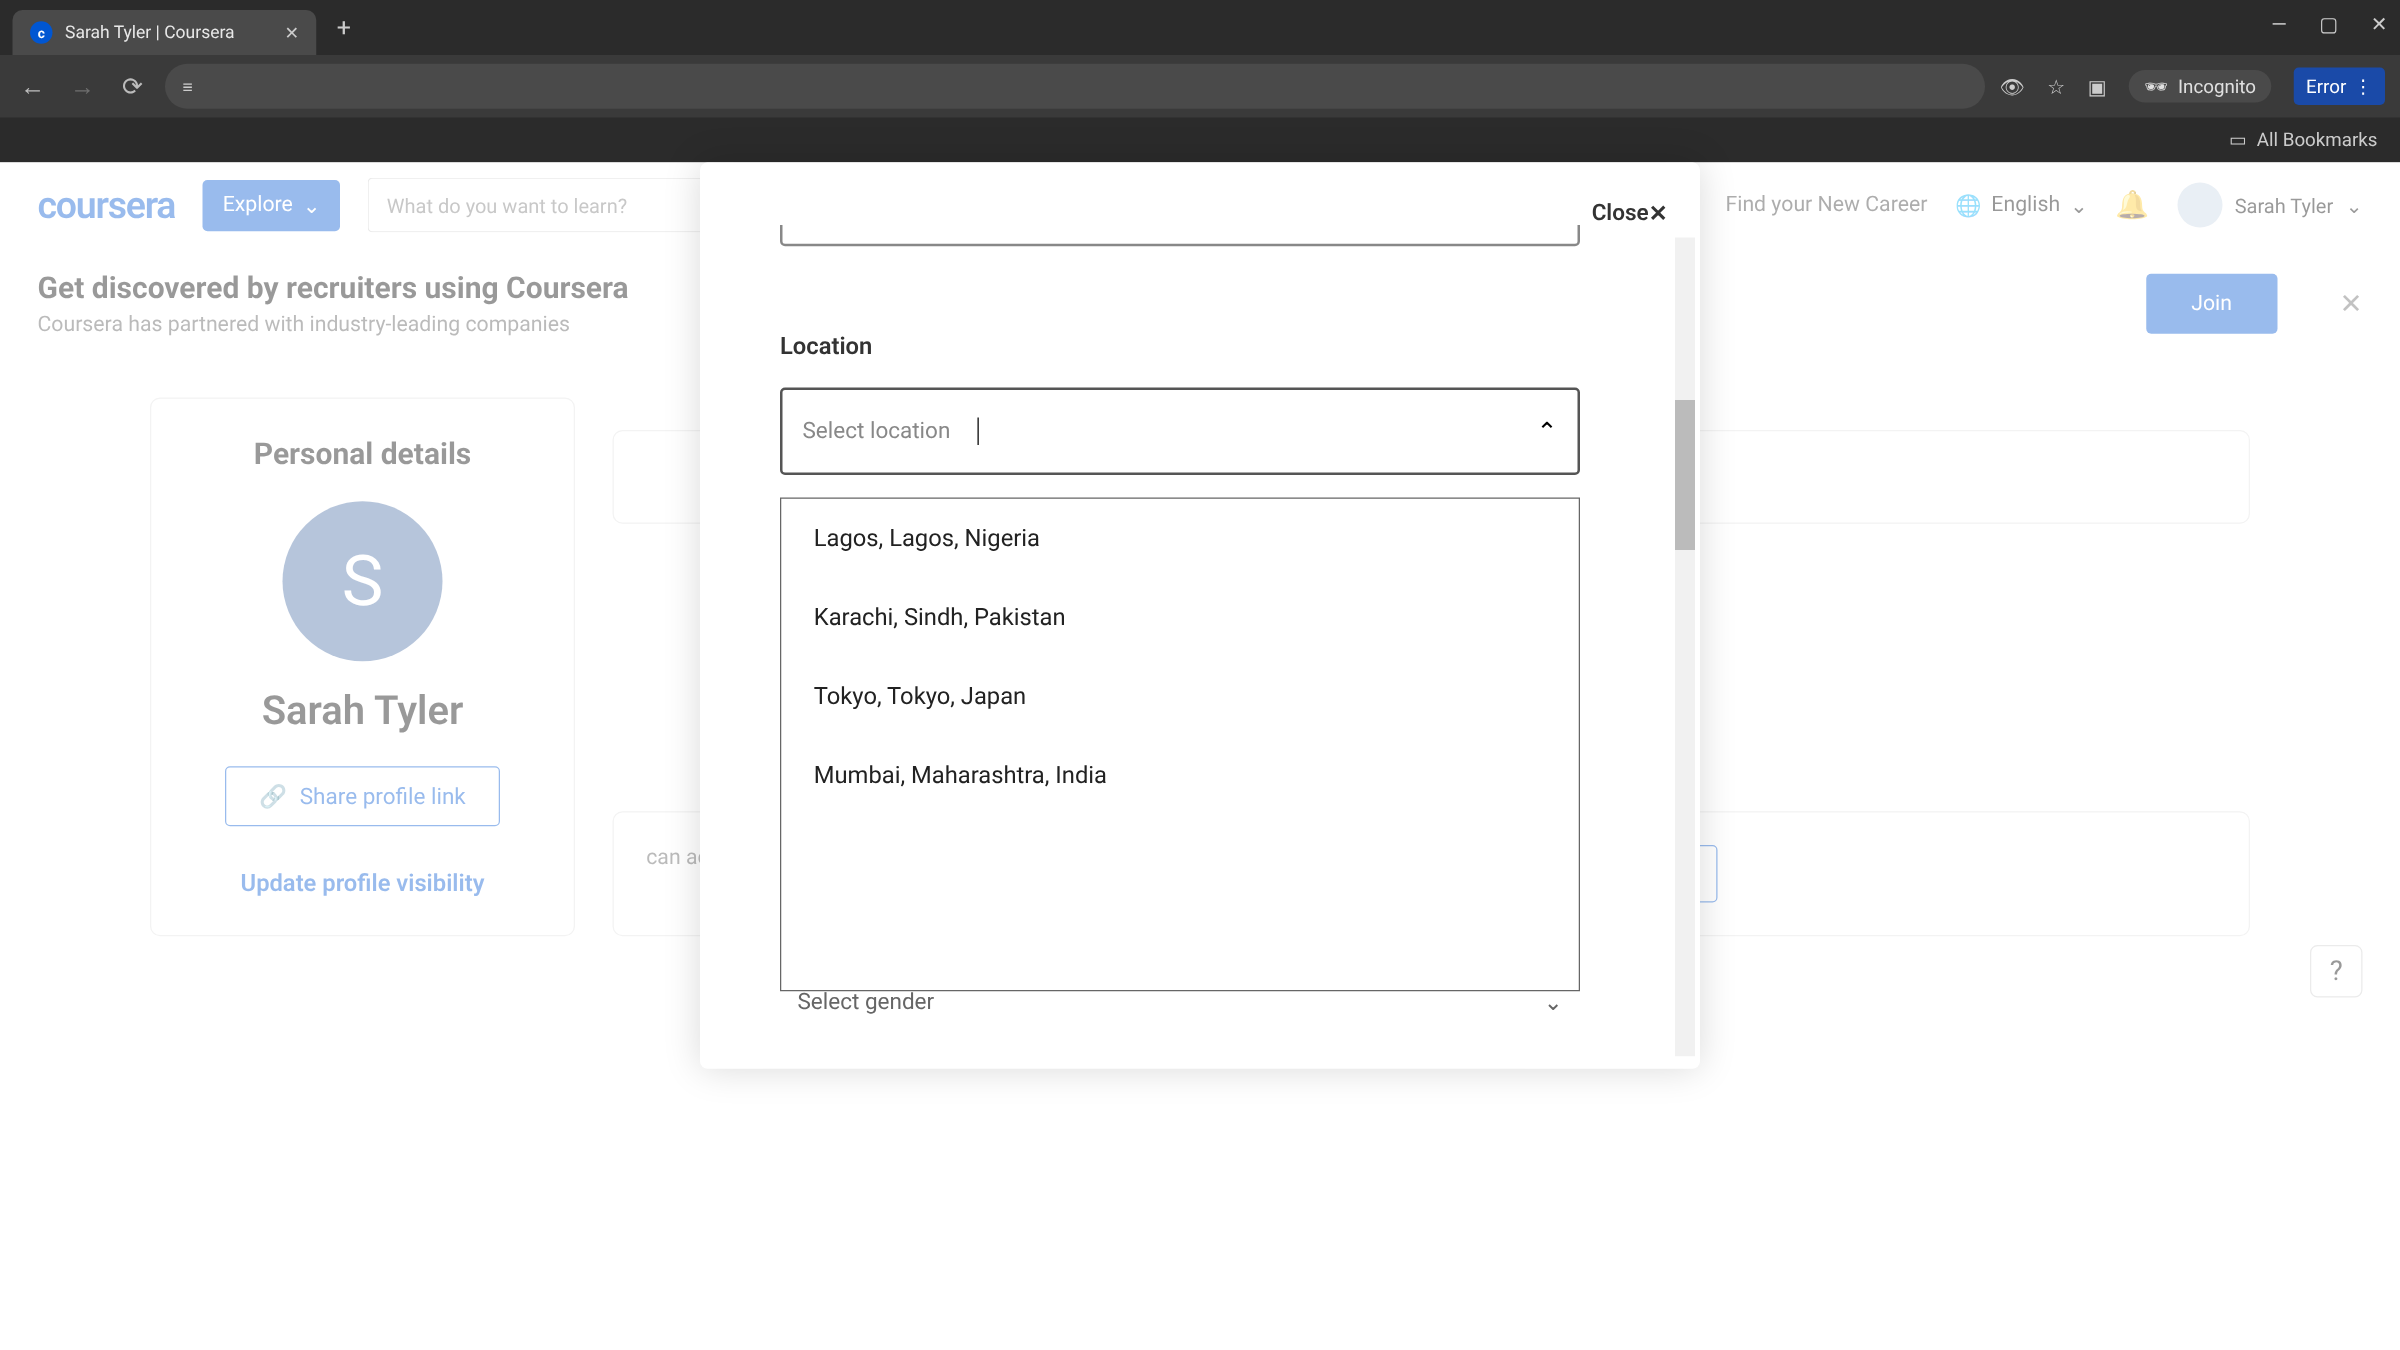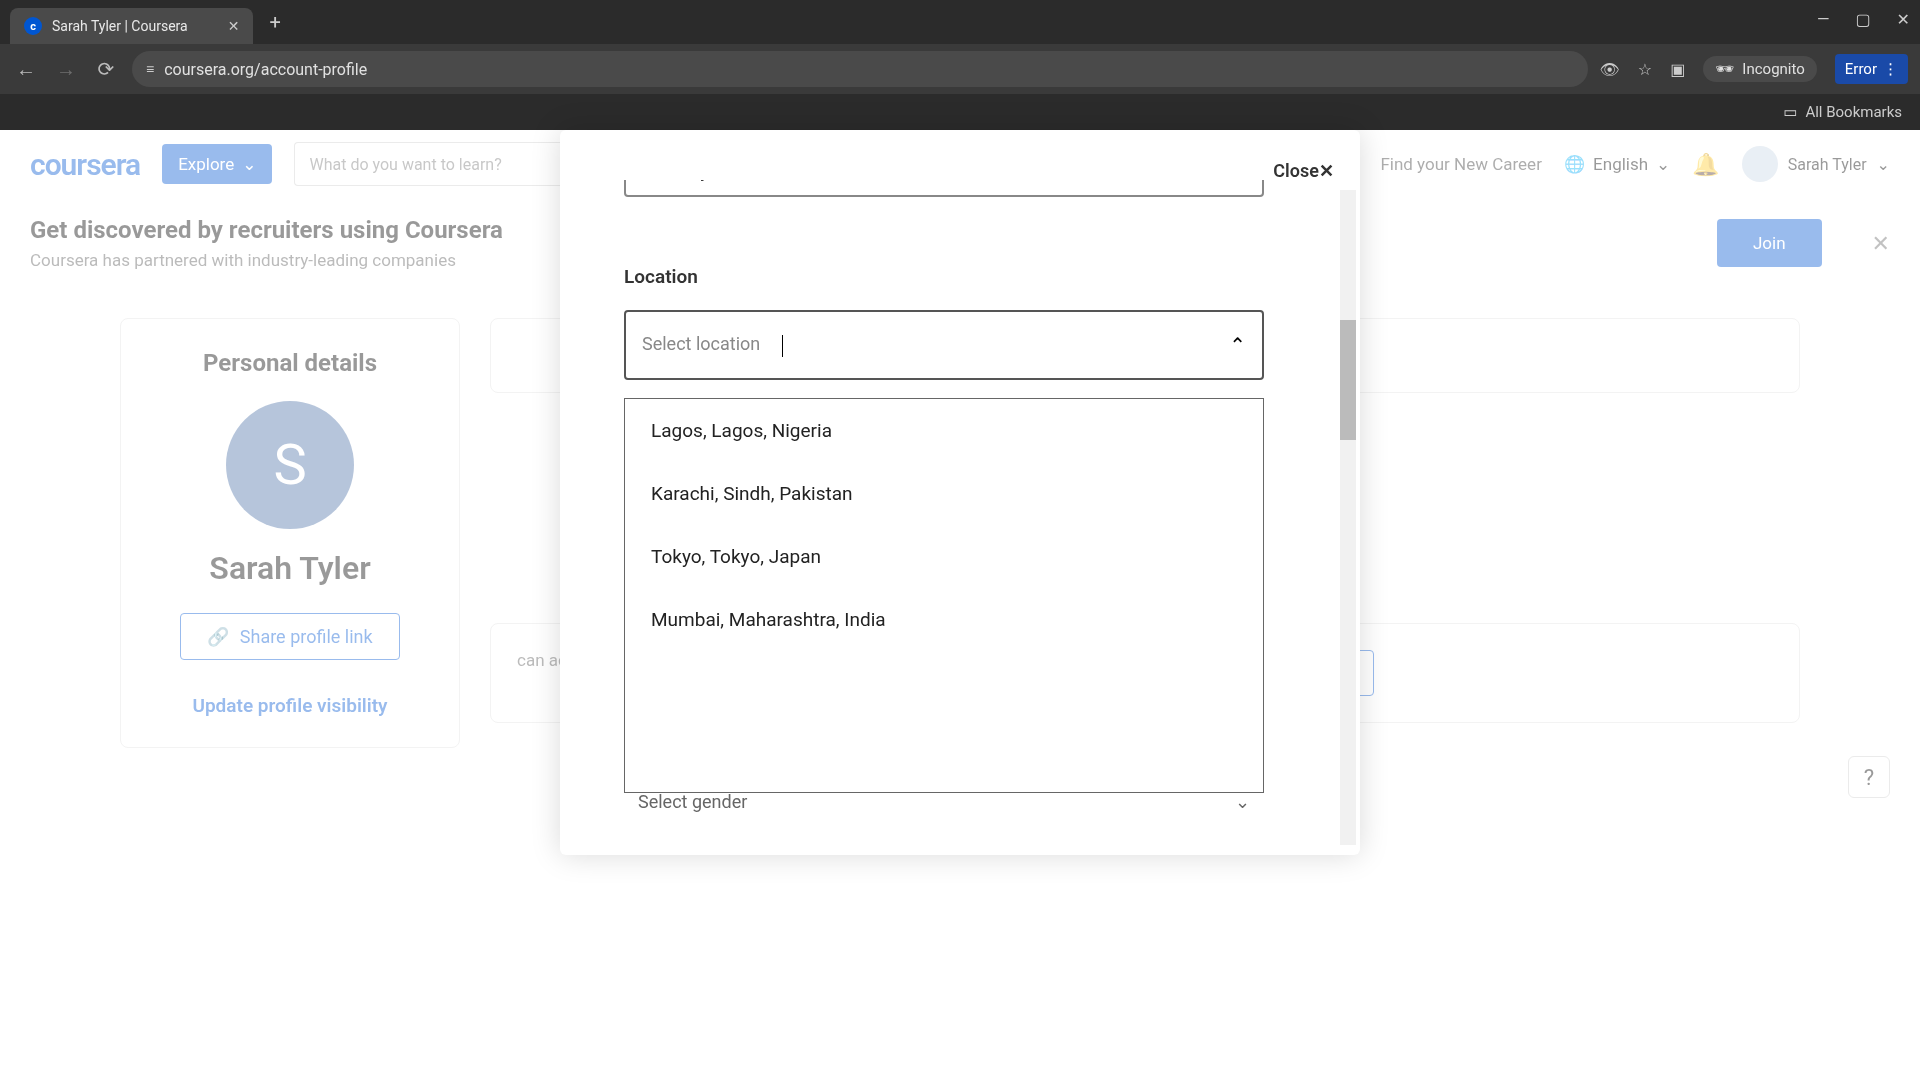--- a/index.html
+++ b/index.html
@@ -38,21 +38,21 @@
 .hdr-link { font-size:17px; color:#333; display:flex; align-items:center; gap:8px; }
 .lang { font-size:17px; display:flex; align-items:center; gap:8px; }
 .bell { font-size:22px; color:#666; }
 .avatar-sm { width:36px; height:36px; background:#c8d6e5; border-radius:50%; }
 .banner { display:flex; align-items:center; padding:18px 30px; }
 .banner-text { flex:1; }
 .banner h1 { font-size:24px; font-weight:700; margin-bottom:6px; }
 .banner p { font-size:17px; color:#555; }
 .join-btn { background:#0056d2; color:#fff; padding:14px 36px; border-radius:4px; font-size:17px; margin-right:50px; }
 .banner-close { font-size:22px; color:#666; cursor:pointer; }
-.content { display:flex; padding:30px 120px; gap:30px; }
+.content { display:flex; padding:30px 120px; gap:30px;align-items:flex-end; }
 .card { background:#fff; border:1px solid #e0e0e0; border-radius:8px; }
 .sidebar { width:340px; padding:30px; text-align:center; }
 .sidebar h2 { font-size:24px; margin-bottom:24px; }
 .avatar-lg { width:128px; height:128px; background:#4a6fa5; border-radius:50%; margin:0 auto 20px; display:flex; align-items:center; justify-content:center; color:#fff; font-size:56px; }
 .profile-name { font-size:32px; font-weight:600; margin-bottom:26px; }
 .share-btn { border:1px solid #0056d2; color:#0056d2; padding:12px 26px; border-radius:4px; font-size:18px; background:#fff; display:inline-flex; gap:10px; align-items:center; }
 .update-link { color:#0056d2; font-size:19px; font-weight:600; margin-top:34px; display:block; }
 .main-col { flex:1; display:flex; flex-direction:column; gap:20px; }
 .section { padding:26px; display:flex; align-items:flex-start; gap:20px; }
 .section p { color:#555; font-size:17px; max-width:620px; }
@@ -95,21 +95,20 @@
       <span>▢</span>
       <span>✕</span>
     </div>
   </div>
   <div class="nav-bar">
     <span class="nav-btn">←</span>
     <span class="nav-btn dim">→</span>
     <span class="nav-btn">⟳</span>
     <div class="url-bar">
       <span class="url-secure">≡</span>
-      <span class="url-text">coursera.org/account-profile</span>
     </div>
     <div class="url-icons">
       <span>👁</span>
       <span>☆</span>
       <span>▣</span>
       <div class="incog-pill">
         <span>🕶</span>
         <span>Incognito</span>
       </div>
       <div class="error-btn">

